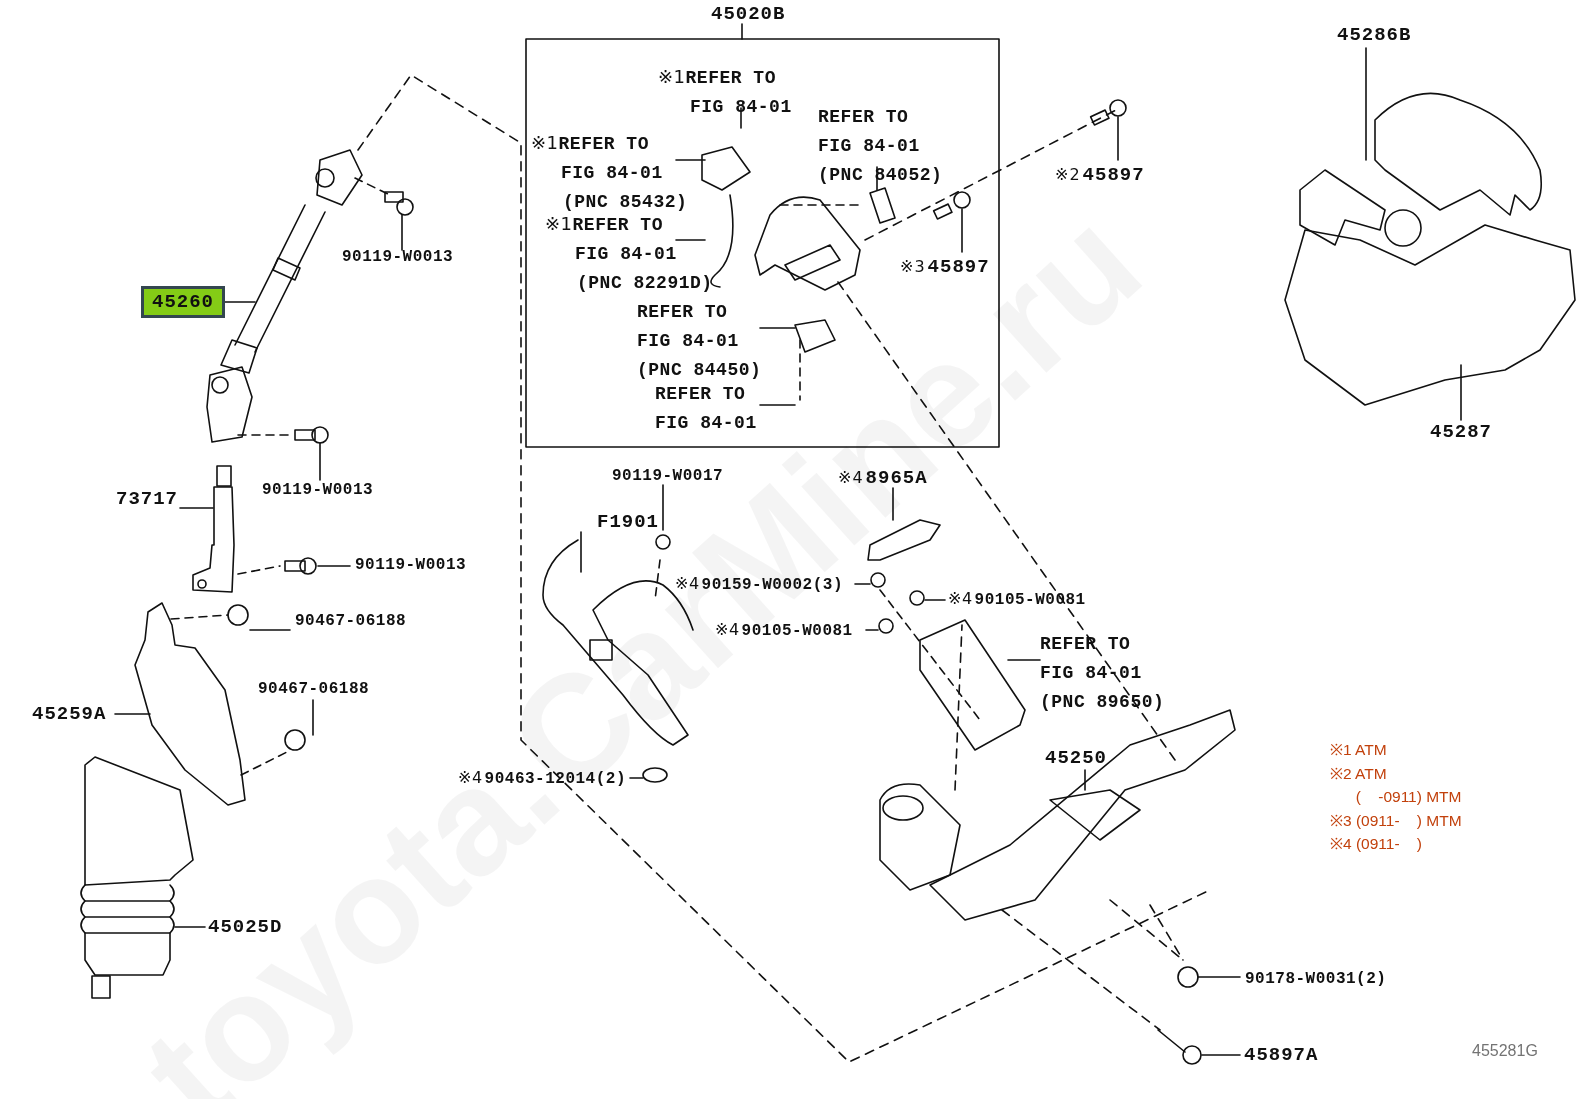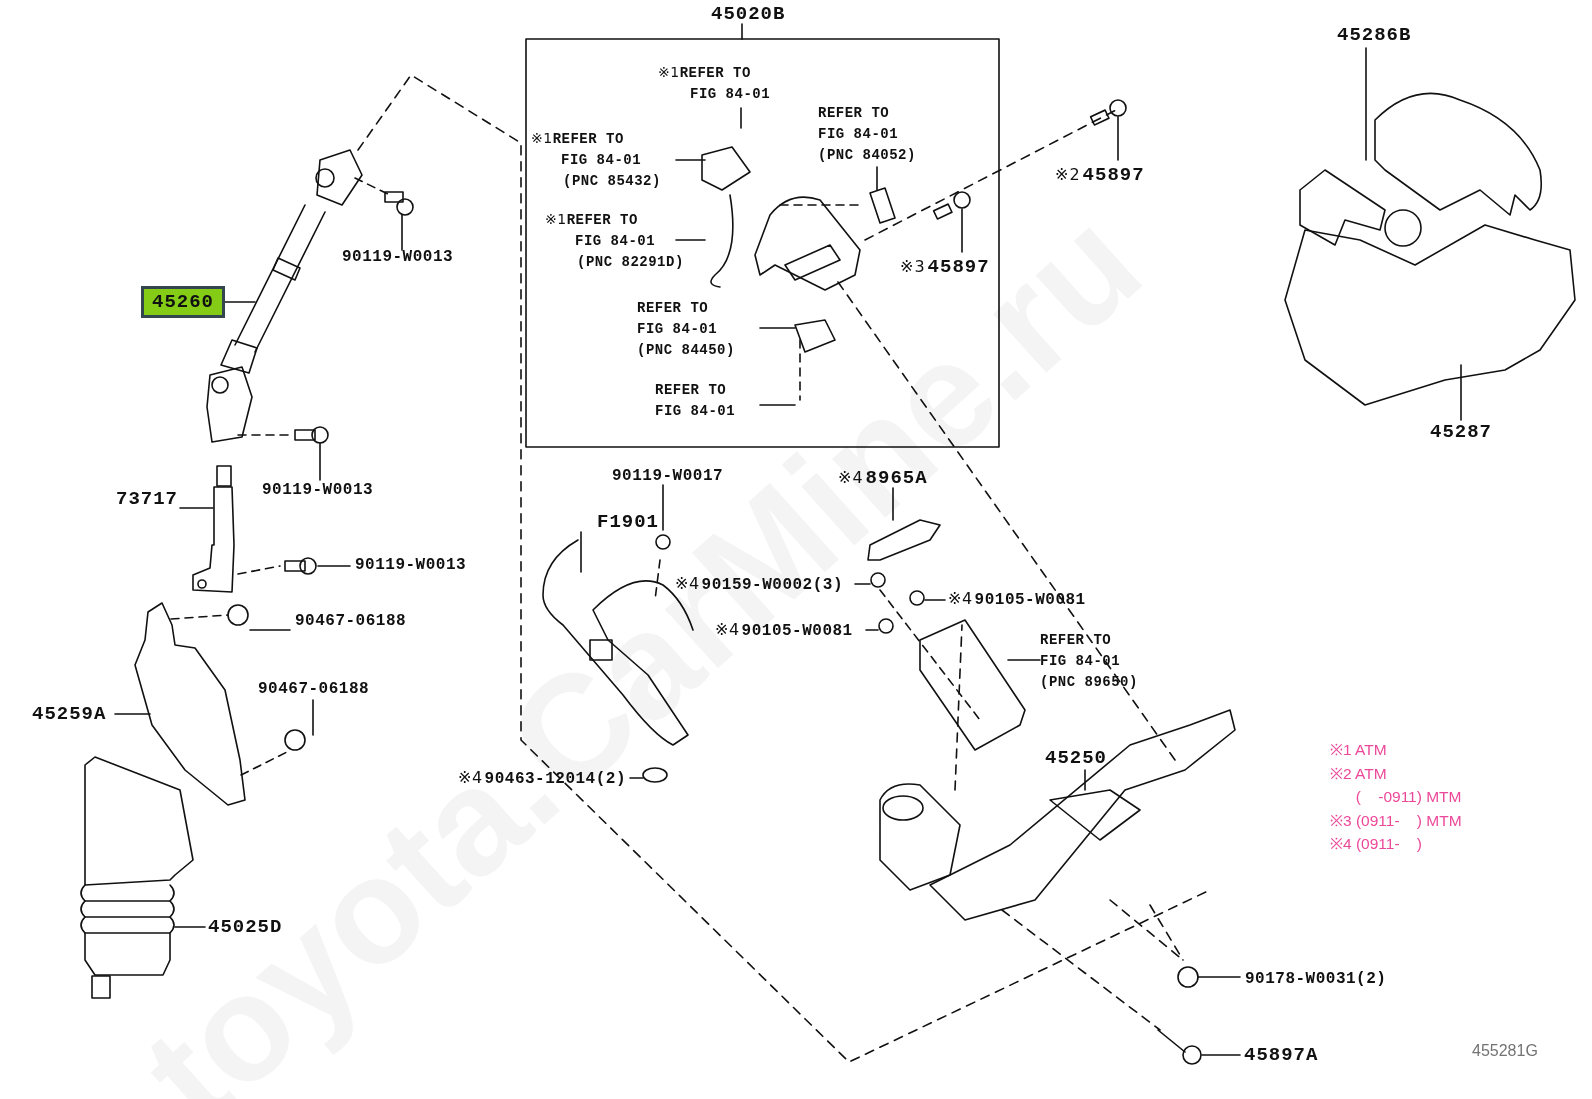--- a/index.html
+++ b/index.html
@@ -4,26 +4,26 @@
 <style>
   html, body { margin: 0; padding: 0; background: #ffffff; }
   body { width: 1592px; height: 1099px; position: relative; overflow: hidden;
          font-family: "DejaVu Sans Mono", monospace; color: #111; }
   #diagram { position: absolute; left: 0; top: 0; width: 1592px; height: 1099px; }
   .lbl { position: absolute; font-family: "Liberation Mono", "DejaVu Sans Mono", monospace;
          font-weight: bold; font-size: 16px; letter-spacing: 0.5px; white-space: nowrap; line-height: 1; }
   .lbl.big { font-size: 19px; letter-spacing: 1px; }
   .lbl .mk { font-weight: normal; font-family: "DejaVu Sans", sans-serif; font-size: 16px; margin-right: 2px; }
   .ref { position: absolute; font-family: "Liberation Mono", "DejaVu Sans Mono", monospace; font-weight: bold;
-         font-size: 14px; line-height: 21px; white-space: pre; letter-spacing: 0.5px; }
+         font-size: 18px; line-height: 29px; white-space: pre; letter-spacing: 0.5px; }
   .ref .mk { font-weight: normal; font-family: "DejaVu Sans", sans-serif; }
   .hl { position: absolute; border: 3px solid #33464f; background: #84cc16; padding: 2px 8px;
         font-family: "Liberation Mono", monospace; font-weight: bold; font-size: 19px; letter-spacing: 1px; }
   .notes { position: absolute; left: 1330px; top: 738px; font-family: "Liberation Sans", sans-serif;
-           font-size: 15.5px; line-height: 23.5px; color: #ec4899; }
+           font-size: 15.5px; line-height: 23.5px; color: #c2410c; }
   .notes div { white-space: pre; }
   .figid { position: absolute; left: 1472px; top: 1042px; font-family: "Liberation Sans", sans-serif;
            font-size: 16px; color: #737373; }
   .wm { position: absolute; left: 110px; top: 520px; font-family: "Liberation Sans", sans-serif;
         font-size: 150px; font-weight: bold; color: rgba(0,0,0,0.045); transform: rotate(-42deg);
         transform-origin: left top; white-space: nowrap; pointer-events: none; top: 1030px; }
 </style>
 </head>
 <body>
 

